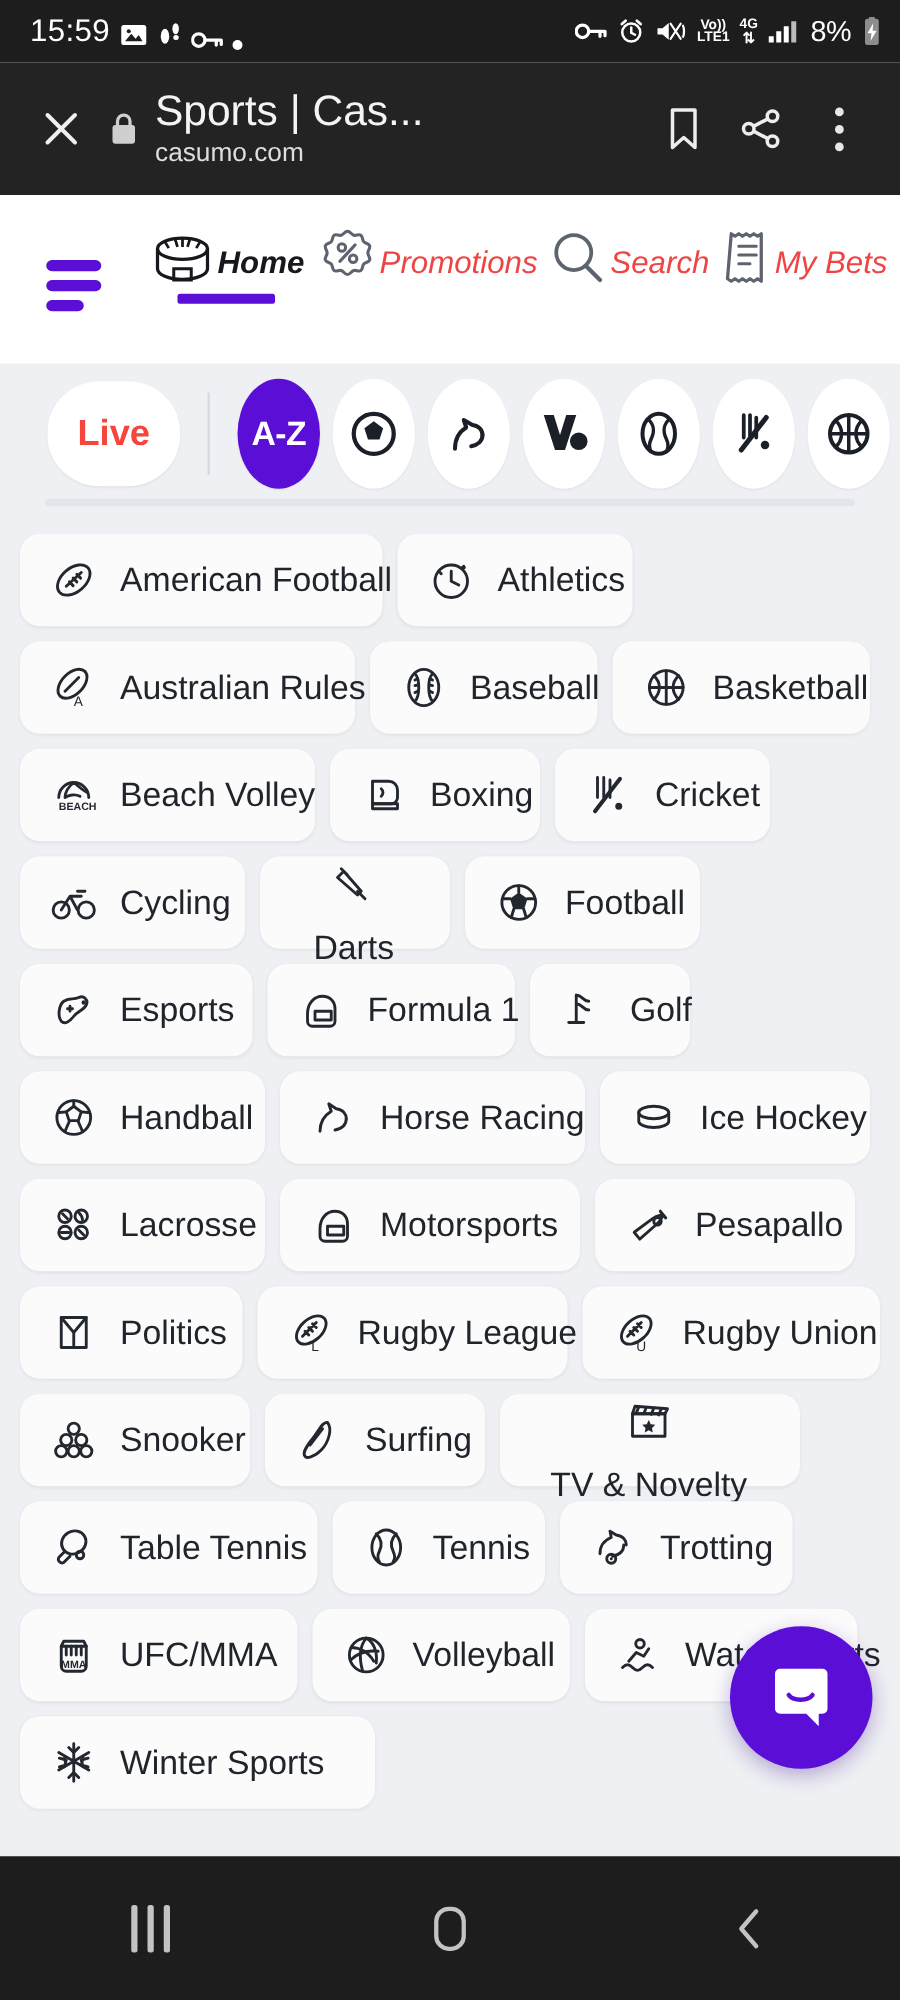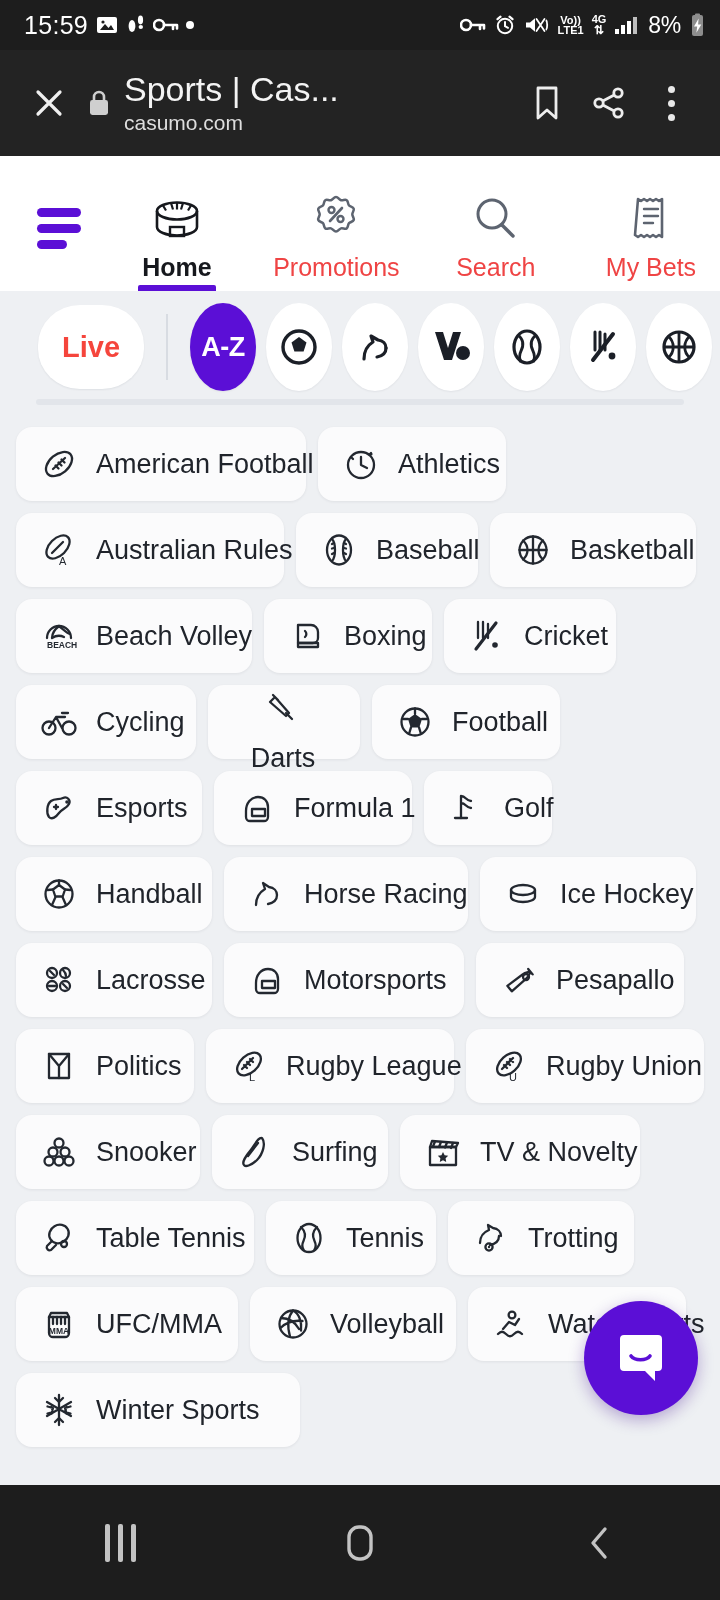--- a/index.html
+++ b/index.html
@@ -11,21 +11,21 @@
     overflow: hidden;
   }
   #screen { position: relative; width: 720px; height: 1600px; background: #eef0f3; }
 
   
   .statusbar {
     height: 50px; background: #1d1d1d; color: #fff;
     display: flex; align-items: center; justify-content: space-between;
     padding: 0 14px 0 24px;
   }
-  .sb-left { display: flex; align-items: center; gap: 7px; }
+  .sb-left { display: flex; align-items: flex-end; gap: 7px; }
   .sb-time { font-size: 25px; font-weight: 400; letter-spacing: .3px; }
   .sb-right { display: flex; align-items: center; gap: 8px; }
   .sb-ico { display: inline-flex; align-items: center; justify-content: center; }
   .sb-volte { line-height: .92; text-align: center; font-size: 11px; font-weight: 700; }
   .sb-4g { line-height: .92; text-align: center; font-size: 11px; font-weight: 700; }
   .sb-batt { font-size: 23px; font-weight: 500; letter-spacing: -.3px; }
   .dot2 { width: 8px; height: 8px; border-radius: 50%; background: #fff; display: inline-block; }
 
   
   .toolbar {
@@ -49,22 +49,22 @@
     padding: 0 6px 0 0; position: relative;
   }
   .burger { width: 118px; display: flex; flex-direction: column; align-items: center; justify-content: center;
             gap: 7px; padding-top: 52px; }
   .burger span { display: block; height: 9px; border-radius: 5px; background: #5b0fd6; }
   .burger span:nth-child(1) { width: 44px; }
   .burger span:nth-child(2) { width: 44px; }
   .burger span:nth-child(3) { width: 30px; margin-right: 14px; }
 
   .navtabs { flex: 1 1 auto; display: flex; align-items: flex-start; justify-content: space-between; padding: 0 4px 0 0; }
-  .navtab { display: flex; flex-direction: column; align-items: center; padding-top: 36px; position: relative;
-            min-width: 118px; }
+  .navtab { display: flex; flex-direction: row; align-items: center; padding-top: 24px; position: relative;
+            min-width: 118px; font-style: italic; }
   .navtab .nt-ico { height: 52px; display: flex; align-items: flex-end; justify-content: center; }
   .navtab .nt-label { font-size: 25px; line-height: 30px; margin-top: 8px; color: #ef4444; font-weight: 500; }
   .navtab.active .nt-label { color: #16181d; font-weight: 700; }
   .navtab .nt-underline { display: none; }
   .navtab.active .nt-underline {
     display: block; position: absolute; bottom: -11px; left: 50%; transform: translateX(-50%);
     width: 78px; height: 8px; background: #5b0fd6; border-radius: 2px;
   }
 
   
@@ -575,21 +575,21 @@
       </div>
       <div class="chip" style="width: 176px;">
         <span class="ci">
           <svg width="42" height="42" viewBox="0 0 42 42">
             <path d="M28 7c4 5 1 16-5 22s-12 7-13 5c-2-2 1-8 6-14S24 6 28 7z" stroke="#232830" stroke-width="2.3" fill="none" stroke-linecap="round" stroke-linejoin="round"></path>
             <path d="M24 12L14 25" stroke="#232830" stroke-width="2.3" fill="none" stroke-linecap="round" stroke-linejoin="round"></path>
           </svg>
         </span>
         <span class="cl">Surfing</span>
       </div>
-      <div class="chip" style="width: 240px;">
+      <div class="chip" style="width: 240px; flex-direction: column;">
         <span class="ci">
           <svg width="42" height="42" viewBox="0 0 42 42">
             <path d="M8 16h26v18H8z" stroke="#232830" stroke-width="2.3" fill="none" stroke-linecap="round" stroke-linejoin="round"></path>
             <path d="M8 16l2-6 26 2-2 4z" stroke="#232830" stroke-width="2.3" fill="none" stroke-linecap="round" stroke-linejoin="round"></path>
             <path d="M13 10.5l-2 5M19 11l-2 5M25 11.5l-2 5M31 12l-2 5" stroke="#232830" stroke-width="2.3" fill="none" stroke-linecap="round" stroke-linejoin="round"></path>
             <path d="M21 21l1.6 3.3 3.6.5-2.6 2.5.6 3.6-3.2-1.7-3.2 1.7.6-3.6-2.6-2.5 3.6-.5z" fill="#232830"></path>
           </svg>
         </span>
         <span class="cl">TV &amp; Novelty</span>
       </div>

